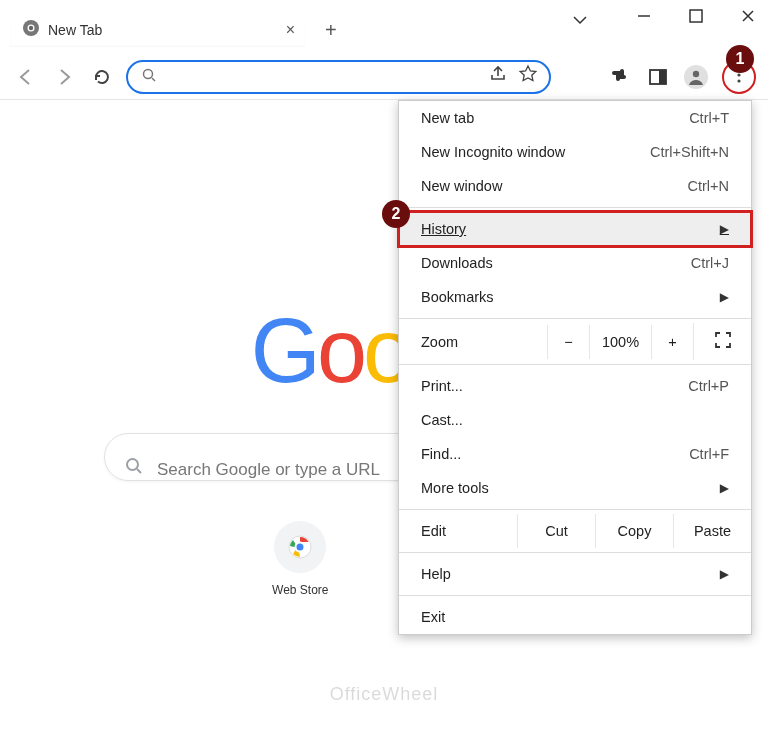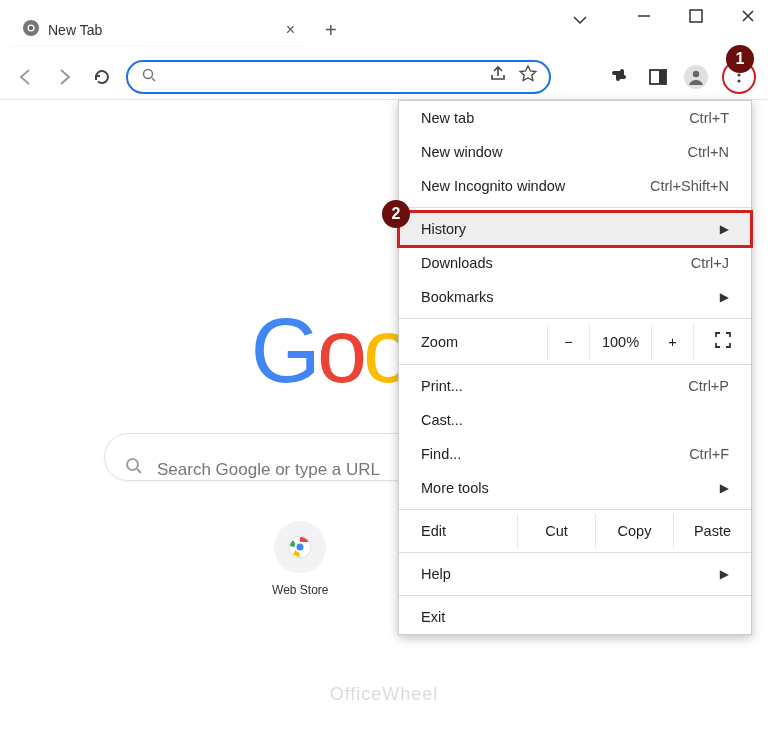--- a/index.html
+++ b/index.html
@@ -49,21 +49,21 @@
   .sc-label { font-size:12px; color:#333;}
   .watermark { position:absolute; bottom:42px; left:50%; transform:translateX(-50%); color:rgba(0,0,0,.15); font-size:18px; letter-spacing:1px;}
 
   
   .chrome-menu { position:absolute; top:100px; left:398px; width:354px; background:#fff; border:1px solid #ccc; box-shadow:0 3px 10px rgba(0,0,0,.25); z-index:30; font-size:14.5px; color:#222;}
   .menu-row { display:flex; align-items:center; justify-content:space-between; padding:9px 22px; cursor:pointer;}
   .menu-row .lab { }
   .menu-row .sc { color:#555;}
   .menu-row .arrow { color:#333; font-size:12px;}
   .menu-sep { height:1px; background:#ddd; margin:4px 0;}
-  .menu-row.highlighted { background:#eeeeee; outline:3px solid #d02020; outline-offset:-1px;}
+  .menu-row.highlighted { background:#eeeeee; outline:3px solid #d02020; outline-offset:-1px;text-decoration:underline;}
   .zoom-row { display:flex; align-items:center; }
   .zoom-row .lab{ padding:9px 0 9px 22px; flex:1;}
   .zoom-cell { width:42px; text-align:center; padding:9px 0; border-left:1px solid #e6e6e6;}
   .zoom-cell.wide{ width:62px;}
   .zoom-cell.full{ width:58px; border-left:1px solid #e6e6e6; font-size:14px;}
   .edit-row { display:flex;}
   .edit-row .lab { padding:9px 0 9px 22px; flex:1;}
   .edit-cell { width:78px; text-align:center; padding:9px 8px; border-left:1px solid #e6e6e6;}
 
   
@@ -223,26 +223,26 @@
   </div>
   <div class="watermark">OfficeWheel</div>
 </div>
 
 <div class="chrome-menu">
   <div class="menu-row">
     <span class="lab">New tab</span>
     <span class="sc">Ctrl+T</span>
   </div>
   <div class="menu-row">
+    <span class="lab">New Incognito window</span>
+    <span class="sc">Ctrl+Shift+N</span>
+  </div>
+  <div class="menu-row">
     <span class="lab">New window</span>
     <span class="sc">Ctrl+N</span>
-  </div>
-  <div class="menu-row">
-    <span class="lab">New Incognito window</span>
-    <span class="sc">Ctrl+Shift+N</span>
   </div>
   <div class="menu-sep"></div>
   <div class="menu-row highlighted">
     <span class="lab">History</span>
     <span class="arrow">▶</span>
   </div>
   <div class="menu-row">
     <span class="lab">Downloads</span>
     <span class="sc">Ctrl+J</span>
   </div>

